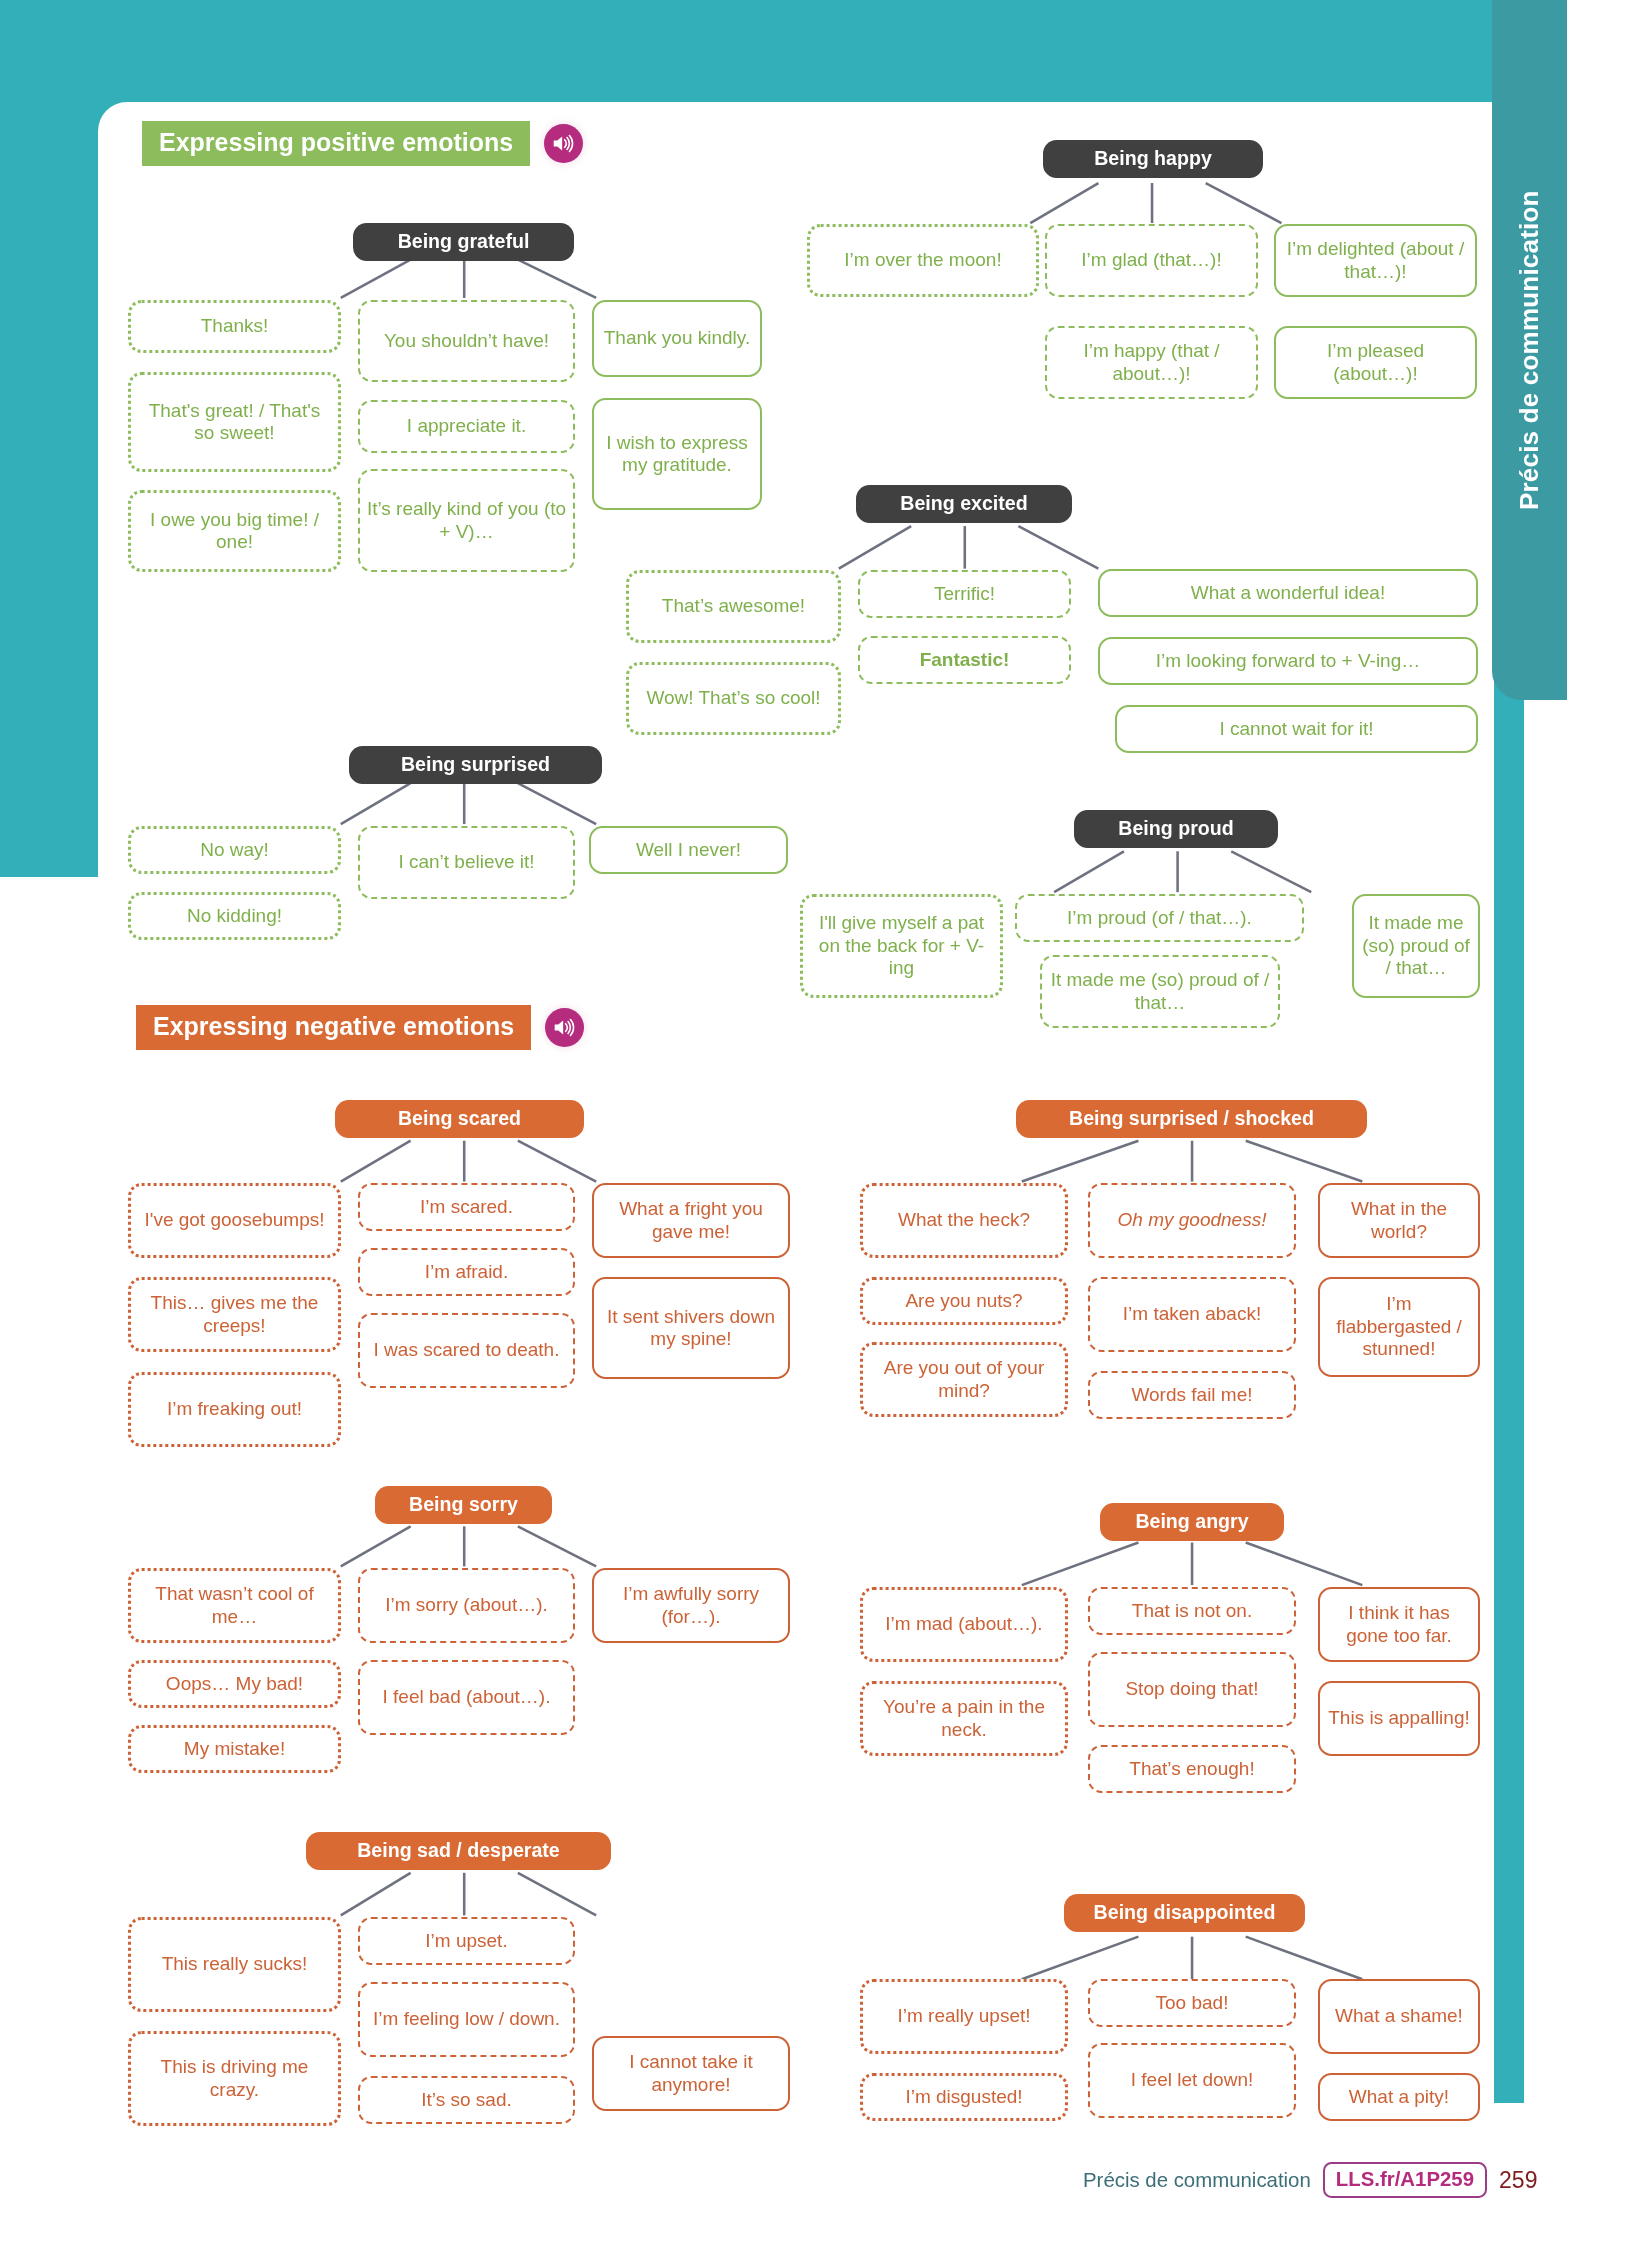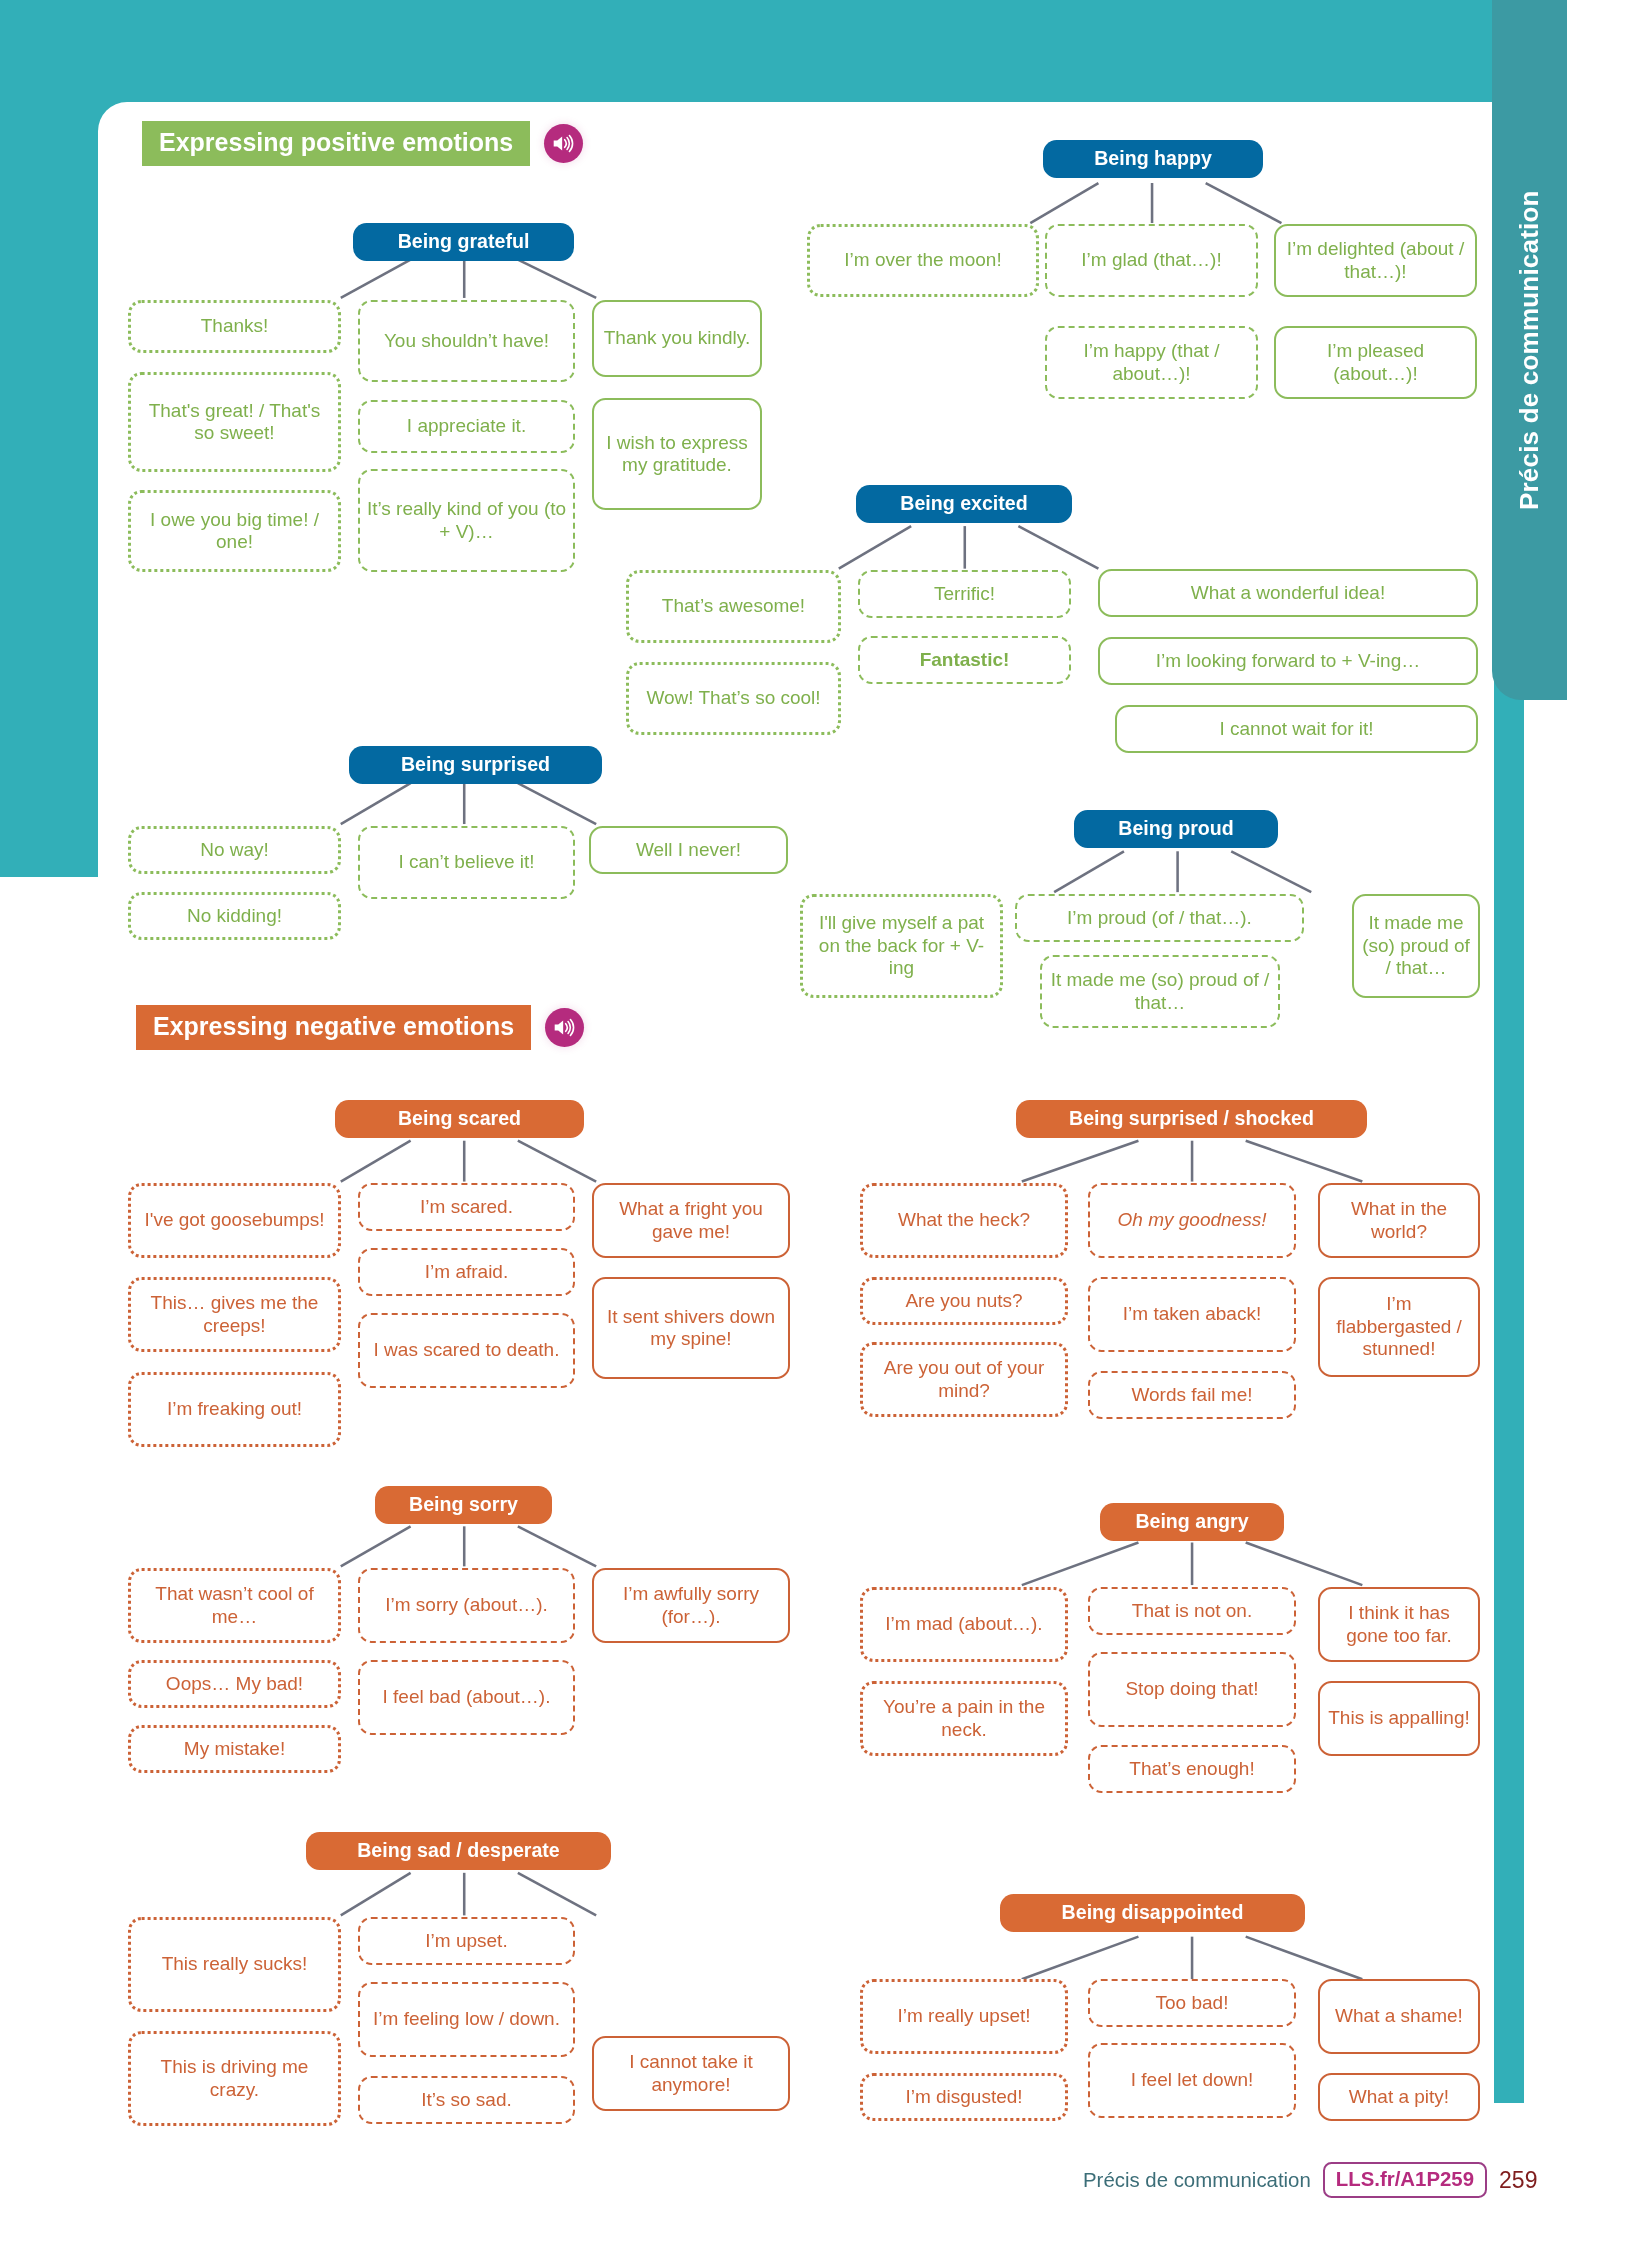--- a/index.html
+++ b/index.html
@@ -59,21 +59,21 @@
   }
   .audio-btn svg { display: block; }
 
   
   .pill {
     position: absolute; z-index: 4;
     color: #ffffff; font-weight: bold; font-size: 19.6px;
     border-radius: 13.6px; padding: 7.7px 17px 8.5px 17px;
     text-align: center; white-space: nowrap; line-height: 1.1;
   }
-  .pill.pos { background: #0369a1; }
+  .pill.pos { background: #404040; }
   .pill.neg { background: #D96A34; }
 
   
   .box {
     position: absolute; z-index: 3;
     display: flex; align-items: center; justify-content: center;
     text-align: center; line-height: 1.18;
     font-size: 19px; border-radius: 12px;
     padding: 5.1px 6.8px; background: #ffffff;
   }
@@ -258,21 +258,21 @@
   <div class="box neg solid" style="left:1318px; top:1681px; width:162px; height:75px;">This is appalling!</div>
 
   <div class="pill neg" style="left:306px; top:1832px; width:305px;">Being sad / desperate</div>
   <div class="box neg dotted" style="left:128px; top:1917px; width:213px; height:95px;">This really sucks!</div>
   <div class="box neg dotted" style="left:128px; top:2031px; width:213px; height:95px;">This is driving me crazy.</div>
   <div class="box neg dashed" style="left:358px; top:1917px; width:217px; height:48px;">I’m upset.</div>
   <div class="box neg dashed" style="left:358px; top:1982px; width:217px; height:75px;">I’m feeling low / down.</div>
   <div class="box neg dashed" style="left:358px; top:2076px; width:217px; height:48px;">It’s so sad.</div>
   <div class="box neg solid" style="left:592px; top:2036px; width:198px; height:75px;">I cannot take it anymore!</div>
 
-  <div class="pill neg" style="left:1000px; top:1894px; width:305px;">Being disappointed</div>
+  <div class="pill neg" style="left:1064px; top:1894px; width:241px;">Being disappointed</div>
   <div class="box neg dotted" style="left:860px; top:1979px; width:208px; height:75px;">I’m really upset!</div>
   <div class="box neg dotted" style="left:860px; top:2073px; width:208px; height:48px;">I’m disgusted!</div>
   <div class="box neg dashed" style="left:1088px; top:1979px; width:208px; height:48px;">Too bad!</div>
   <div class="box neg dashed" style="left:1088px; top:2043px; width:208px; height:75px;">I feel let down!</div>
   <div class="box neg solid" style="left:1318px; top:1979px; width:162px; height:75px;">What a shame!</div>
   <div class="box neg solid" style="left:1318px; top:2073px; width:162px; height:48px;">What a pity!</div>
 
   <div class="footer" style="left:1083px; top:2162px;">
     <div class="footer-label">Précis de communication</div>
     <div class="footer-badge">LLS.fr/A1P259</div>

